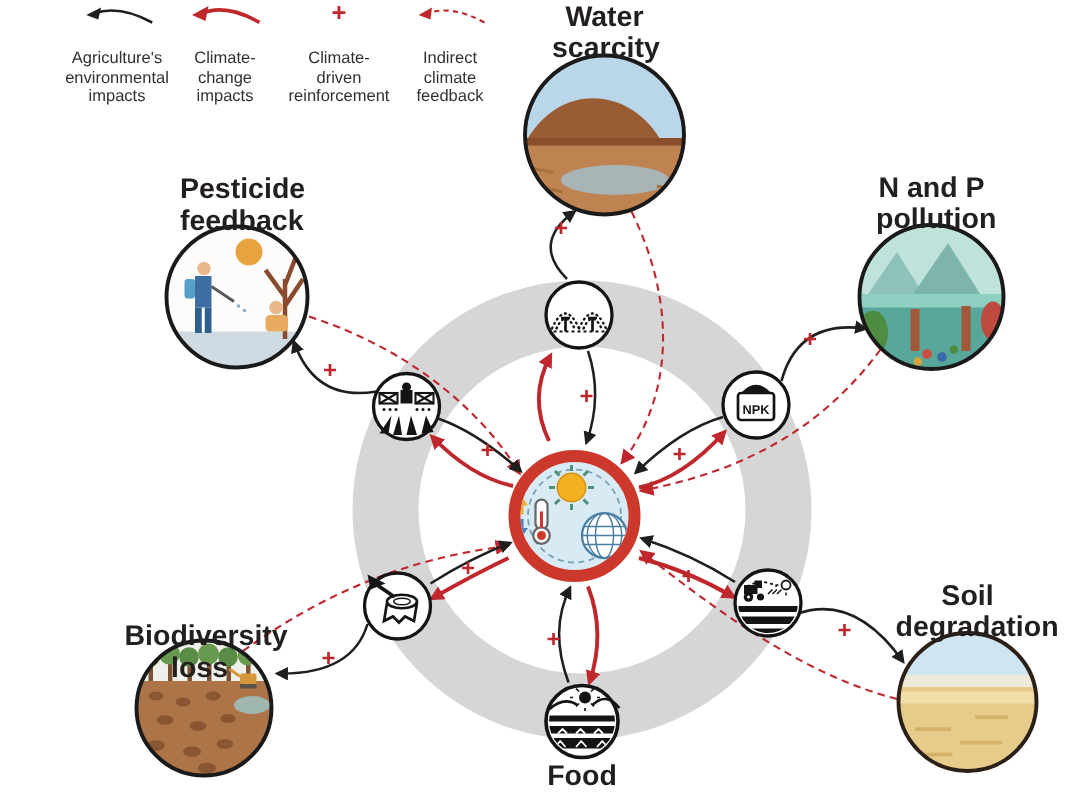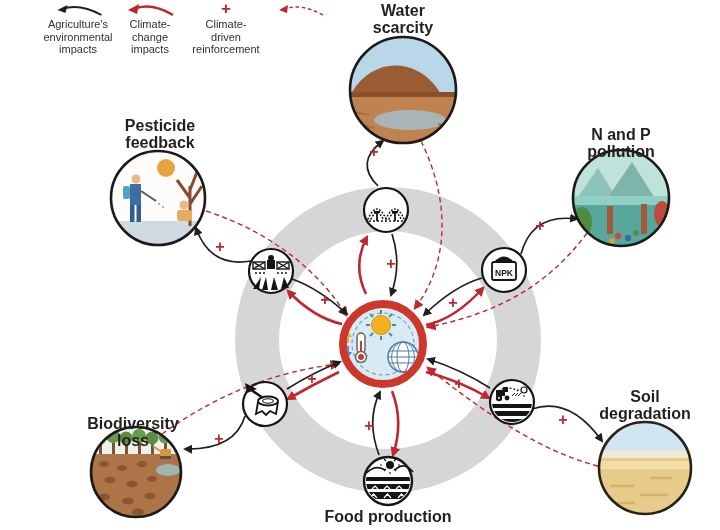--- a/index.html
+++ b/index.html
@@ -2,27 +2,27 @@
 <html><head>
 <meta charset="utf-8">
 <style>
   html,body{margin:0;padding:0;background:#fff;}
   .canvas{position:relative;width:720px;height:530px;background:#ffffff;
           font-family:"Liberation Sans",sans-serif;overflow:hidden;}
   svg{display:block;}
   svg text{font-family:"Liberation Sans",sans-serif;}
   .diagram{position:absolute;left:0;top:0;}
   .node-label{position:absolute;transform:translateX(-50%);text-align:center;
-              font-weight:bold;font-size:16px;line-height:1.08;color:#221f1e;
+              font-weight:bold;font-size:19px;line-height:1.08;color:#221f1e;
               white-space:pre-line;}
   .legend{position:absolute;left:0;top:0;width:360px;height:62px;}
   .legend-item{position:absolute;top:2px;transform:translateX(-50%);
                display:flex;flex-direction:column;align-items:center;}
   .legend-text{font-size:11px;line-height:1.15;color:#33302d;text-align:center;
-               white-space:pre-line;margin-top:1px;}
+               white-space:pre-line;margin-top:16px;}
   .legend-plus{font-size:17px;font-weight:bold;color:#c0272d;line-height:13px;height:15px;}
 </style>
 </head>
 <body>
 
 <div class="canvas">
 
 <svg class="diagram" width="720" height="530" viewBox="0 0 720 530">
   <defs>
     <marker id="mkB" markerUnits="userSpaceOnUse" markerWidth="9" markerHeight="9" refX="7" refY="4.5" orient="auto">
@@ -342,21 +342,21 @@
     <text x="312" y="384">+</text>
     <text x="219" y="444">+</text>
     <text x="459" y="389">+</text>
     <text x="563" y="425">+</text>
     <text x="369" y="431">+</text>
   </g>
 </svg>
 
 <div class="node-label" style="left:403px;top:2px;width:70px">Water
 scarcity</div>
-<div class="node-label" style="left:621px;top:126px;width:74px">N and P
+<div class="node-label" style="left:621px;top:116px;width:74px">N and P
 pollution</div>
 <div class="node-label" style="left:388px;top:508px;width:140px">Food production</div>
 <div class="node-label" style="left:645px;top:388px;width:96px">Soil
 degradation</div>
 <div class="node-label" style="left:133px;top:415px;width:100px">Biodiversity
 loss</div>
 <div class="node-label" style="left:160px;top:117px;width:80px">Pesticide
 feedback</div>
 
 <div class="legend">
@@ -382,16 +382,19 @@
     <div class="legend-plus">+</div>
     <div class="legend-text">Climate-
 driven
 reinforcement</div>
   </div>
   <div class="legend-item" style="left:300px">
     <svg width="54" height="15">
       <path d="M 50 13 Q 28 1 12 7" fill="none" stroke="#c0272d" stroke-width="1.4" stroke-dasharray="3.5 2.8"></path>
       <polygon points="6,8 15,3 14,11" fill="#c0272d"></polygon>
     </svg>
+    <div class="legend-text">Indirect
+climate
+feedback</div>
   </div>
 </div>
 
 </div>
 
 </body></html>

